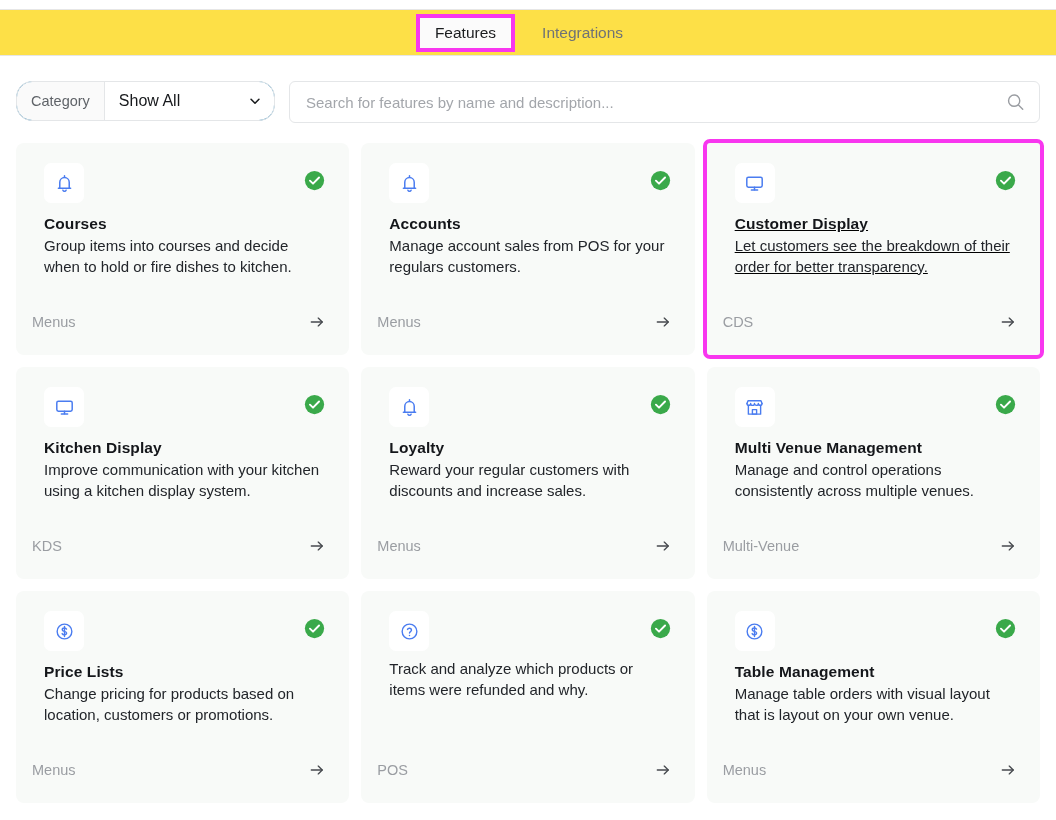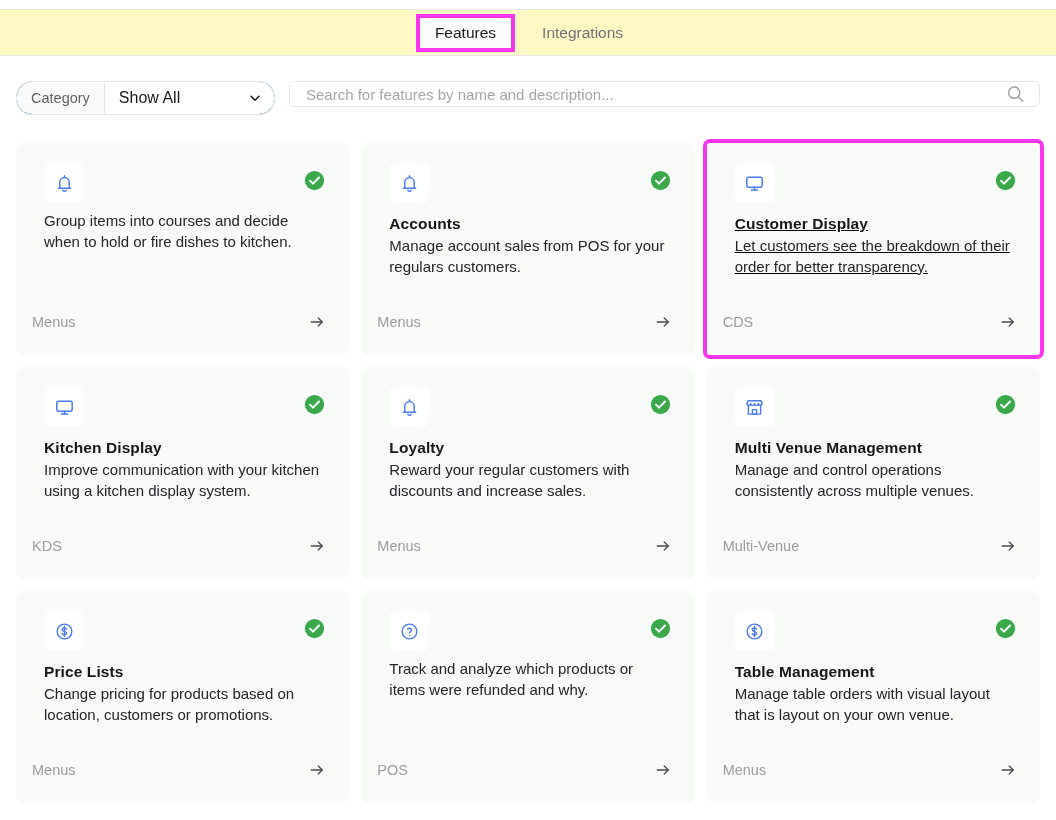--- a/index.html
+++ b/index.html
@@ -30,21 +30,21 @@
   }
   .tabbar {
     position: absolute;
     top: 10px; left: 0; right: 0;
     height: 46px;
     border-bottom: 1px solid #e6e6e6;
     display: flex;
     align-items: center;
     justify-content: center;
     gap: 16px;
-    background: #fef9c3;
+    background: #fde047;
   }
   .tab {
     font-size: 15.5px;
     color: #6f7276;
     padding: 6px 14px;
     cursor: pointer;
     line-height: 20px;
     white-space: nowrap;
   }
   .tab.active {
@@ -60,21 +60,21 @@
     position: absolute;
     top: 81px; left: 16px;
     width: 1024px;
     height: 42px;
     display: flex;
     gap: 14px;
   }
   .catgroup {
     display: flex;
     width: 259px;
-    height: 34px;
+    height: 40px;
     border: 1px solid #e4e6e8;
     border-radius: 16px;
     overflow: hidden;
     background: #0369a1;
   }
   .cat-label {
     display: flex;
     align-items: center;
     padding: 0 14px;
     font-size: 14.5px;
@@ -98,21 +98,21 @@
     position: absolute;
     right: 12px;
     top: 50%;
     transform: translateY(-50%);
     display: block;
     width: 14px; height: 14px;
   }
   .searchbox {
     position: relative;
     flex: 1;
-    height: 26px;
+    height: 42px;
     border: 1px solid #e4e6e8;
     border-radius: 6px;
     background: #ffffff;
     display: flex;
     align-items: flex-end;
   }
   .searchbox input {
     border: 0;
     outline: 0;
     width: 100%;
@@ -250,20 +250,21 @@
               <path d="M6.6 17.2 V10.6 a5.4 5.4 0 0 1 10.8 0 V17.2"></path>
               <path d="M5 17.4 H19"></path>
               <path d="M10.2 19.6 a1.9 1.9 0 0 0 3.6 0"></path>
             </svg>
           </div>
           <span class="check"><svg viewBox="0 0 24 24" width="21" height="21">
               <circle cx="12" cy="12" r="11" fill="#3aa94a"></circle>
               <path d="M6.8 12.2 L10.3 15.6 L17.2 8.6" fill="none" stroke="#ffffff" stroke-width="2.2" stroke-linecap="round" stroke-linejoin="round"></path>
             </svg></span>
         </div>
+        <div class="card-title">Courses</div>
         <div class="card-desc">Group items into courses and decide when to hold or fire dishes to kitchen.</div>
         <div class="card-foot">
           <span class="card-cat">Menus</span>
           <span class="arrow"><svg viewBox="0 0 18 18" width="16" height="16" fill="none" stroke="#45484d" stroke-width="1.5" stroke-linecap="round" stroke-linejoin="round">
               <path d="M2.6 9 H14.8"></path>
               <path d="M10.4 4.6 L14.9 9 L10.4 13.4"></path>
             </svg></span>
         </div>
       </div>
       <div class="card" style="--hl: #f836ef;">

